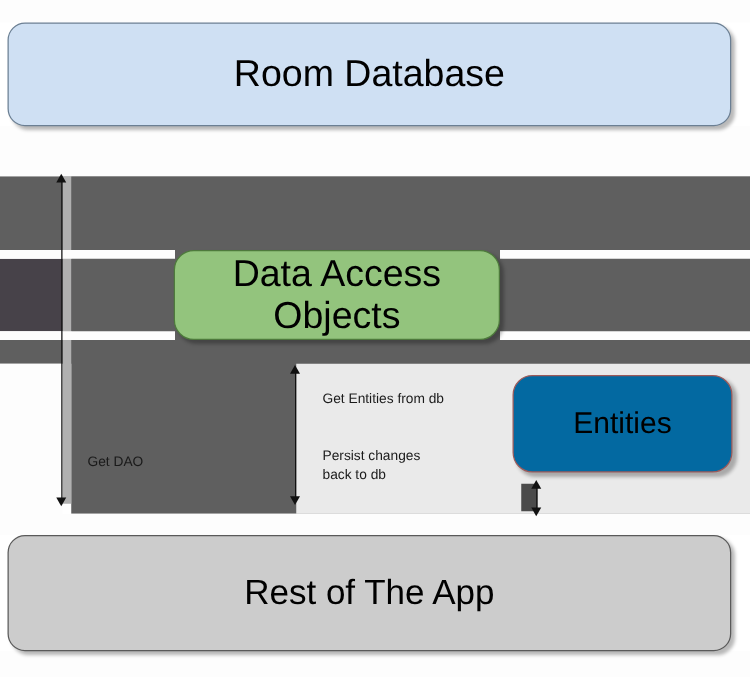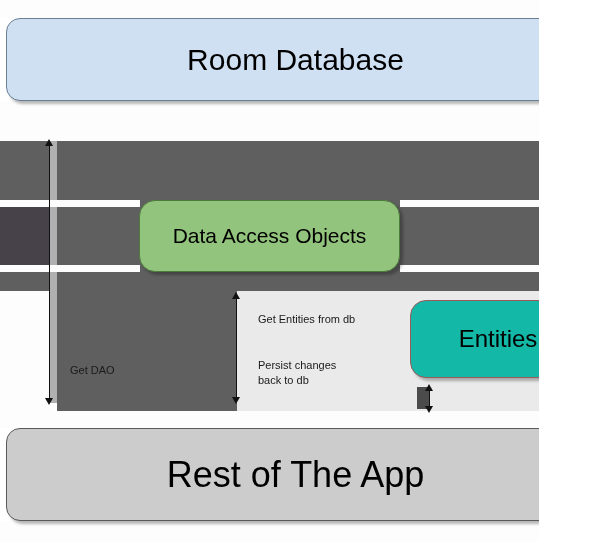--- a/index.html
+++ b/index.html
@@ -5,21 +5,21 @@
   html, body {
     margin: 0;
     padding: 0;
     background: #ffffff;
   }
   body {
     font-family: "Liberation Sans", sans-serif;
   }
   #canvas {
     position: relative;
-    width: 539px;
+    width: 600px;
     height: 542px;
     background: #ffffff;
     overflow: hidden;
   }
 
   
   .box {
     position: absolute;
     box-sizing: border-box;
     border: 1px solid #666666;
@@ -41,34 +41,34 @@
     width: 579px; height: 83px;
     background: #cfe0f3;
     border-color: #6b7f93;
     font-size: 30px;
   }
   #rest-of-app {
     left: 6px;  top: 428px;
     width: 579px; height: 93px;
     background: #cccccc;
     border-color: #5a5a5a;
-    font-size: 36px;
+    font-size: 28px;
   }
   #data-access-objects {
     left: 139px; top: 200px;
     width: 261px; height: 72px;
     background: #93c47d;
     border-color: #4e7a3c;
-    font-size: 21px;
+    font-size: 30px;
     border-radius: 16px;
   }
   #entities {
     left: 410px; top: 300px;
     width: 176px; height: 78px;
-    background: #14b8a6;
+    background: #0369a1;
     border-color: #9c5a5a;
     font-size: 24px;
     border-radius: 16px;
   }
 
   
   .band {
     position: absolute;
     z-index: 2;
   }

